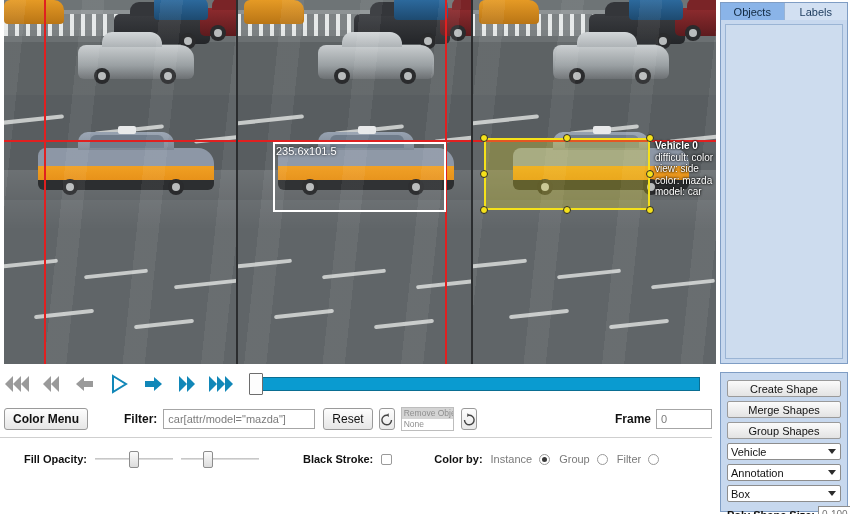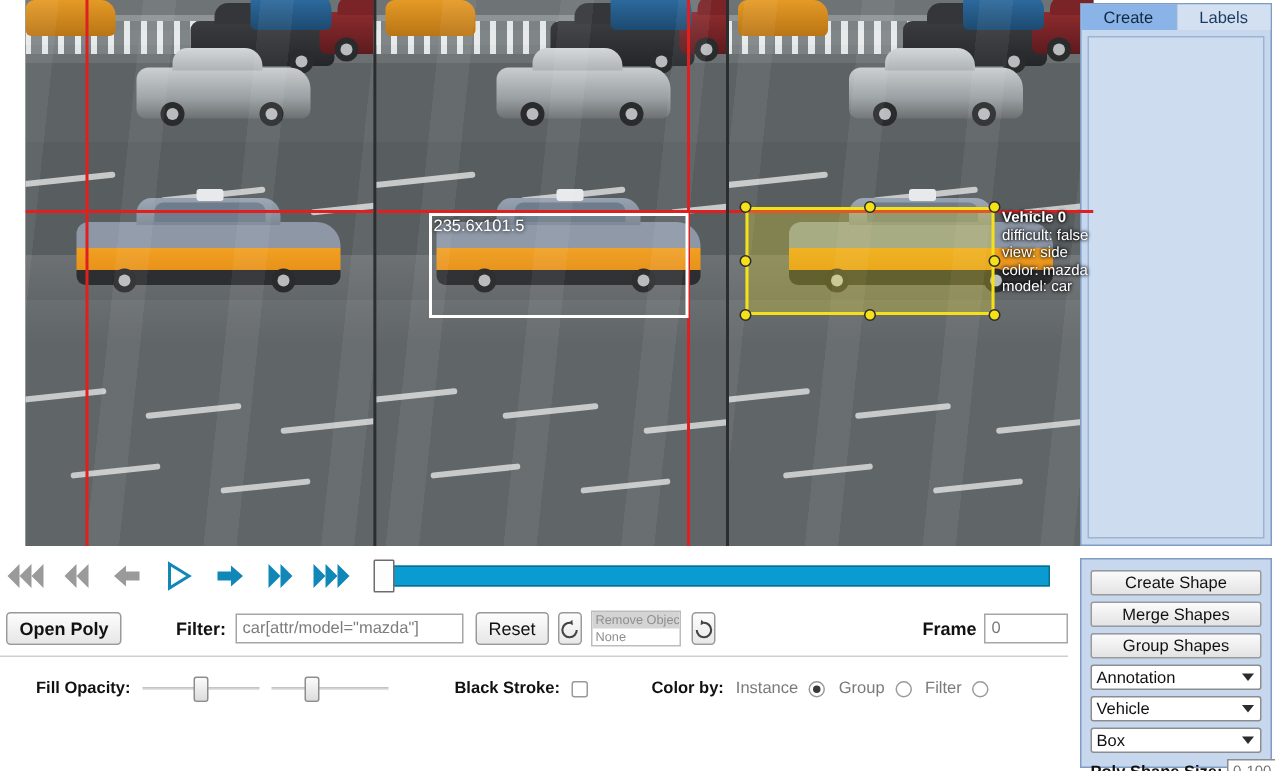--- a/index.html
+++ b/index.html
@@ -6,21 +6,21 @@
   html, body {
     width: 850px; height: 514px;
     background: #ffffff;
     font-family: "Liberation Sans", sans-serif;
     overflow: hidden;
   }
   #app { position: relative; width: 850px; height: 514px; background:#fff; }
 
   
   .canvas-area {
-    position: absolute; left: 17px; top: 0; width: 712px; height: 364px;
+    position: absolute; left: 4px; top: 0; width: 712px; height: 364px;
     background: #4b4f52; overflow: hidden;
   }
   .vpanel {
     position: absolute; top: 0; height: 364px; overflow: hidden;
   }
   .vp1 { left: 0px;   width: 232px; }
   .vp2 { left: 234px; width: 233px; }
   .vp3 { left: 469px; width: 243px; }
   .vp-gap { position:absolute; top:0; height:364px; width:2px; background:#2b2d2f; }
 
@@ -365,21 +365,21 @@
       <div class="handle" style="left:90px;  top:134px;"></div>
       <div class="handle" style="left:173px; top:134px;"></div>
       <div class="handle" style="left:7px;   top:170px;"></div>
       <div class="handle" style="left:173px; top:170px;"></div>
       <div class="handle" style="left:7px;   top:206px;"></div>
       <div class="handle" style="left:90px;  top:206px;"></div>
       <div class="handle" style="left:173px; top:206px;"></div>
 
       <div class="obj-label" style="left:182px; top:140px;">
         <div class="t">Vehicle 0</div>
-        <div>difficult: false</div>
+        <div>difficult: color</div>
         <div>view: side</div>
         <div>color: mazda</div>
         <div>model: car</div>
       </div>
     </div>
   </div>
 
   <div class="transport">
     <div class="tbtn">
       <svg width="26" height="20" viewBox="0 0 26 20">
@@ -436,21 +436,21 @@
       </g>
         </svg>
     </div>
     <div class="slider-wrap">
       <div class="slider-track"></div>
       <div class="slider-thumb"></div>
     </div>
   </div>
 
   <div class="ctrlrow">
-    <button class="btn" style="font-weight:bold;">Open Poly</button>
+    <button class="btn" style="font-weight:bold;">Color Menu</button>
     <span class="lbl" style="margin-left:36px; margin-right:6px;">Filter:</span>
     <input class="txt" style="width: 172px;" type="text" value="car[attr/model=&quot;mazda&quot;]">
     <button class="btn" style="margin-left:8px;">Reset</button>
     <div class="iconbtn" style="margin-left:6px;">
       <svg width="14" height="14" viewBox="0 0 14 14">
         <path d="M11.5,8 A4.8,4.8 0 1 1 7,3.2 L7,3.2" fill="none" stroke="#444" stroke-width="1.4"></path>
         <path d="M8.6,1.2 L6.2,3.3 L8.9,4.9 Z" fill="#444"></path>
       </svg>
     </div>
     <div class="removebox" style="margin-left:6px;">
@@ -485,38 +485,38 @@
     <span class="radiolbl" style="margin-left:8px;">Instance</span>
     <span class="radio on" style="margin-left:7px;"></span>
     <span class="radiolbl" style="margin-left:9px;">Group</span>
     <span class="radio" style="margin-left:7px;"></span>
     <span class="radiolbl" style="margin-left:9px;">Filter</span>
     <span class="radio" style="margin-left:7px;"></span>
   </div>
 
   <div class="side-top">
     <div class="tabs">
-      <div class="tab active">Create</div>
+      <div class="tab active">Objects</div>
       <div class="tab inactive">Labels</div>
     </div>
     <div class="listpanel"></div>
   </div>
 
   <div class="side-gap"></div>
 
   <div class="side-bot">
     <button class="sbtn">Create Shape</button>
     <button class="sbtn">Merge Shapes</button>
     <button class="sbtn">Group Shapes</button>
     <div class="sel">
+      <span>Vehicle</span>
+      <span class="arrow"></span>
+    </div>
+    <div class="sel">
       <span>Annotation</span>
-      <span class="arrow"></span>
-    </div>
-    <div class="sel">
-      <span>Vehicle</span>
       <span class="arrow"></span>
     </div>
     <div class="sel">
       <span>Box</span>
       <span class="arrow"></span>
     </div>
     <div class="psrow">
       <span class="t">Poly Shape Size:</span>
       <input type="text" placeholder="0-100" style="">
     </div>

